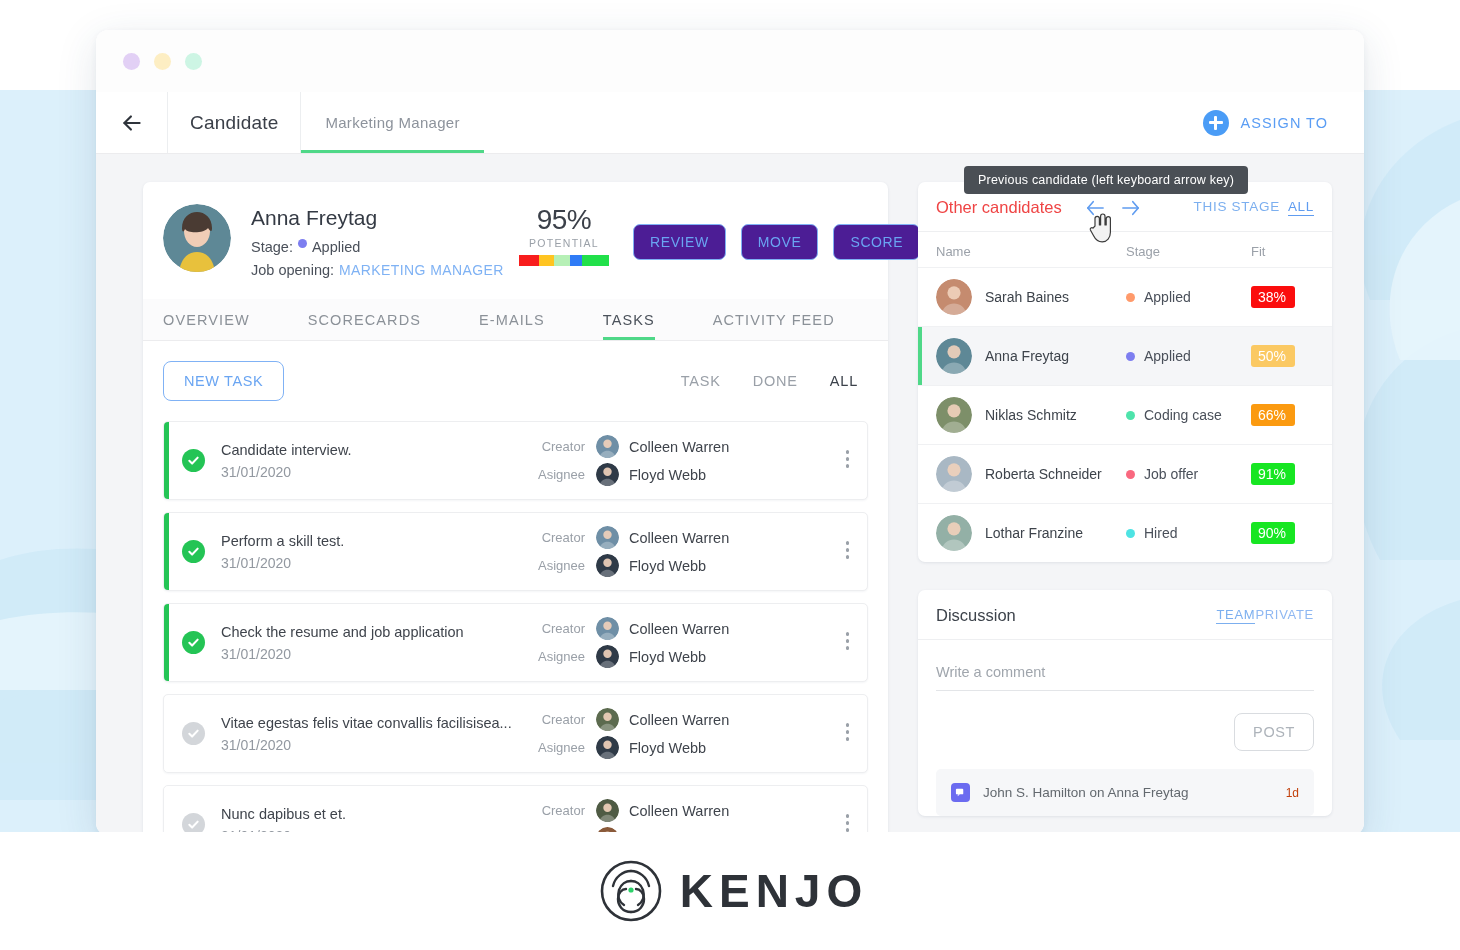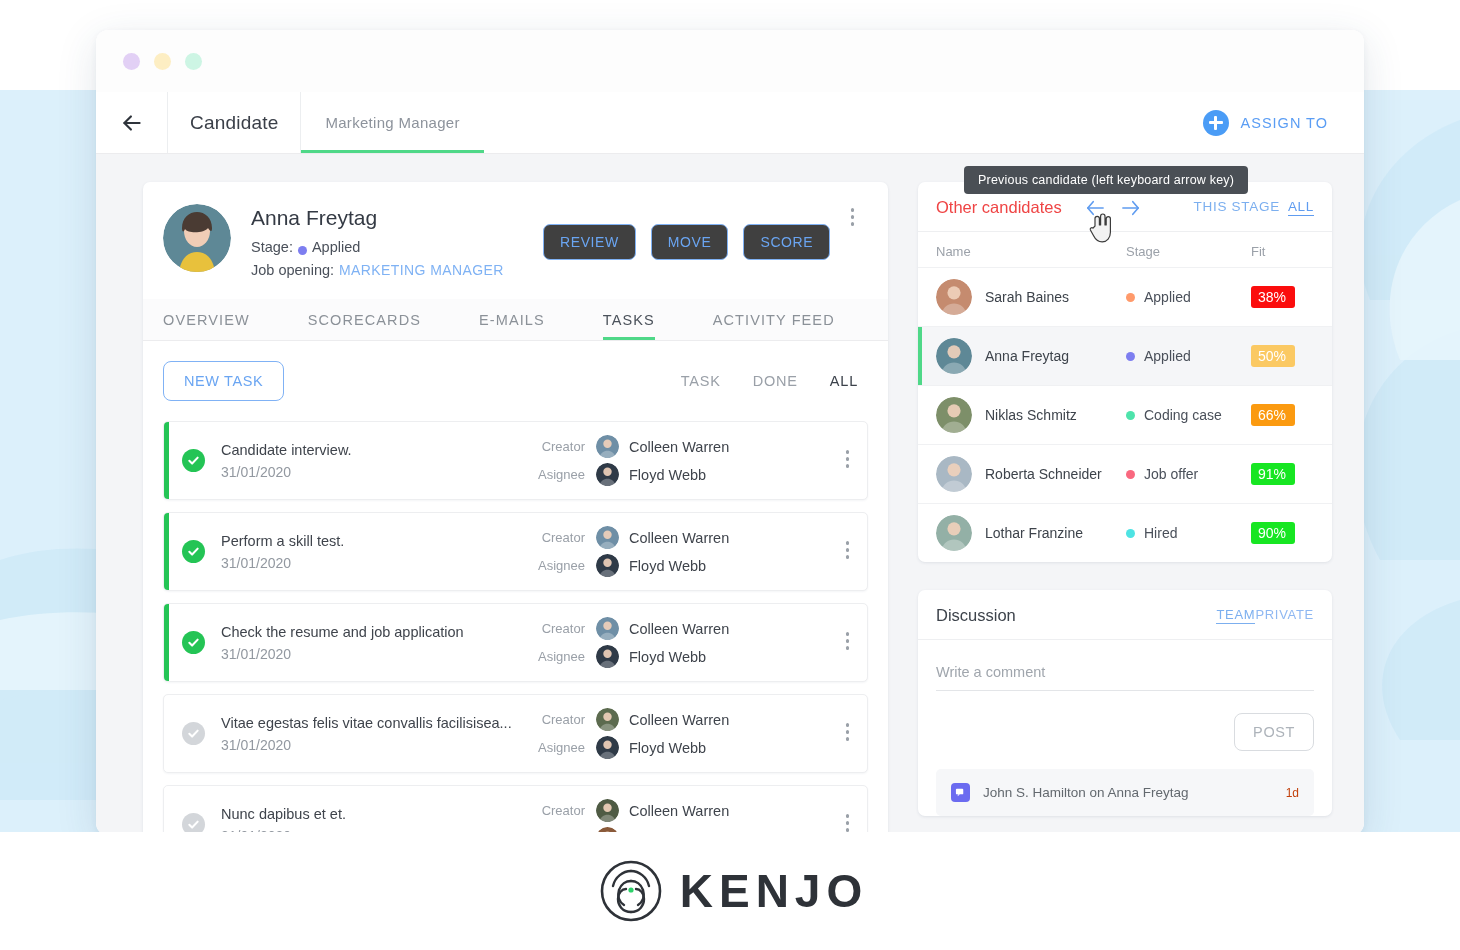--- a/index.html
+++ b/index.html
@@ -96,33 +96,33 @@
 
   
   .profile-card { padding: 0; }
   .profile-top { display: flex; align-items: flex-start; padding: 22px 26px 14px 20px; }
   .avatar-lg {
     width: 68px; height: 68px; border-radius: 50%;
     flex: 0 0 68px; overflow: hidden; margin-right: 20px;
   }
   .pf-names { flex: 0 0 268px; padding-top: 2px; }
   .pf-name { font-size: 21px; color: #343a44; margin-bottom: 9px; }
-  .pf-line { font-size: 14.5px; color: #4a505a; margin-bottom: 7px; display: flex; align-items: flex-end; gap: 5px; }
+  .pf-line { font-size: 14.5px; color: #4a505a; margin-bottom: 7px; display: flex; align-items: flex-start; gap: 5px; }
   .stage-dot { width: 9px; height: 9px; border-radius: 50%; display: inline-block; }
   .pf-link { color: #7fb2f4; letter-spacing: .4px; font-size: 14px; }
   .potential { width: 96px; text-align: center; padding-top: 0; }
   .pot-pct { font-size: 28px; color: #3b4049; letter-spacing: -.5px; }
   .pot-label { font-size: 10.5px; color: #9aa0a8; letter-spacing: 1.3px; margin: 1px 0 6px; }
   .pot-bar { display: flex; height: 11px; width: 90px; }
   .pot-seg { height: 100%; }
   .pf-actions { display: flex; gap: 15px; align-items: flex-start; padding-top: 20px; margin-left: 24px; }
   .btn-outline {
     border: 1.6px solid #80b2f5; color: #6aa5f2;
     border-radius: 7px; padding: 9px 16px;
-    font-size: 14px; letter-spacing: .6px; background: #404040; cursor: pointer;
+    font-size: 14px; letter-spacing: .6px; background: #4c1d95; cursor: pointer;
   }
   .kebab { margin-left: auto; padding: 4px 8px 0 10px; cursor: pointer; }
   .kebab span { display: block; width: 3.5px; height: 3.5px; border-radius: 50%; background: #9aa0a8; margin-bottom: 3.5px; }
 
   .pf-tabs {
     display: flex; gap: 0; padding: 0 20px;
     border-bottom: 1px solid #ececee; background: #fbfbfc;
   }
   .pf-tab {
     font-size: 14.5px; color: #8b9198; letter-spacing: 1.1px;
@@ -328,20 +328,31 @@
             <div class="pf-line">
               <span>Stage:</span>
               <span class="stage-dot" style="background:#7d7ef0"></span>
               <span>Applied</span>
             </div>
             <div class="pf-line">
               <span>Job opening:</span>
               <span class="pf-link">MARKETING MANAGER</span>
             </div>
           </div>
+          <div class="potential">
+            <div class="pot-pct">95%</div>
+            <div class="pot-label">POTENTIAL</div>
+            <div class="pot-bar">
+              <span class="pot-seg" style="background:#f81d1d;width:22%"></span>
+              <span class="pot-seg" style="background:#ffc421;width:17%"></span>
+              <span class="pot-seg" style="background:#b6f0b6;width:18%"></span>
+              <span class="pot-seg" style="background:#2f7bf6;width:13%"></span>
+              <span class="pot-seg" style="background:#21e04a;width:30%"></span>
+            </div>
+          </div>
           <div class="pf-actions">
             <button class="btn-outline">REVIEW</button>
             <button class="btn-outline">MOVE</button>
             <button class="btn-outline">SCORE</button>
           </div>
           <div class="kebab">
             <span></span>
               <span></span>
               <span></span>
           </div>

